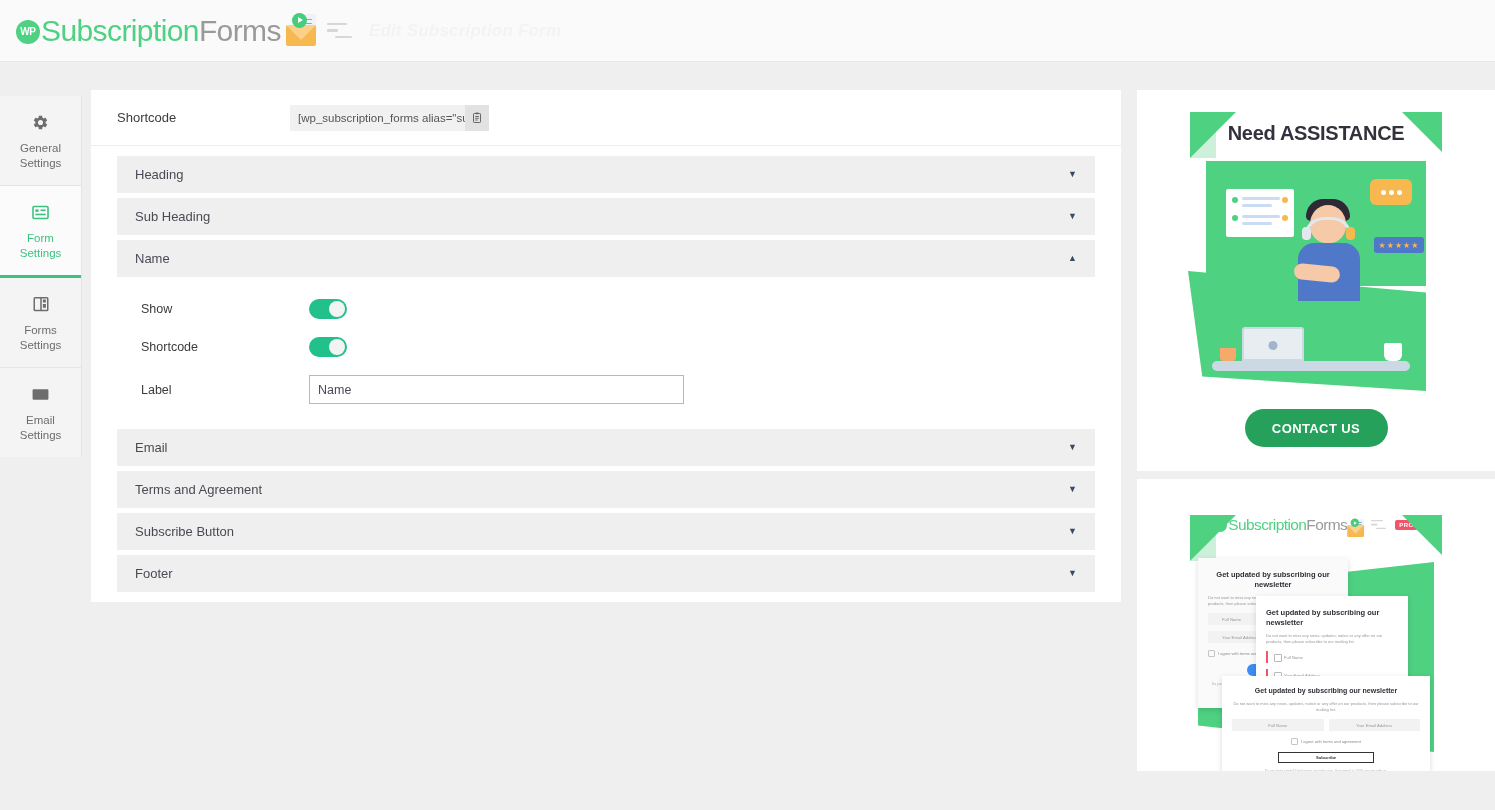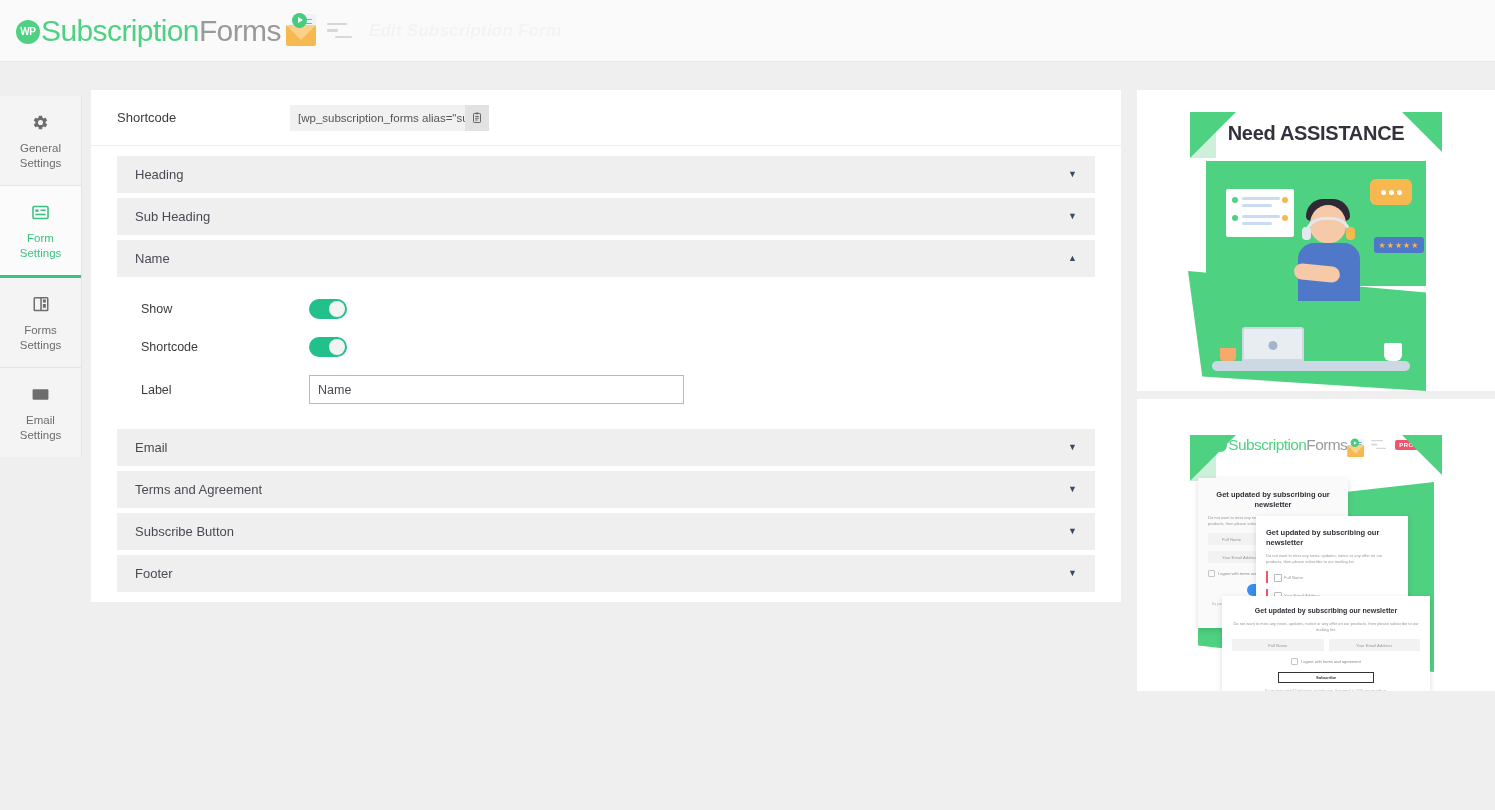--- a/index.html
+++ b/index.html
@@ -474,20 +474,21 @@
         <div class="headset-l"></div>
         <div class="headset-r"></div>
         <div class="person-body"></div>
         <div class="person-arm"></div>
         <div class="laptop"></div>
         <div class="plant"></div>
         <div class="mug"></div>
         <div class="desk"></div>
       </div>
     </div>
+    <button class="contact-btn">CONTACT US</button>
   </div>
 
   <div class="rail-card">
     <div class="promo">
       <div class="promo-deco-l2"></div>
       <div class="promo-deco-l"></div>
       <div class="promo-deco-r"></div>
 
       <div class="pro-logo">
         <div class="wp-badge">WP</div>

